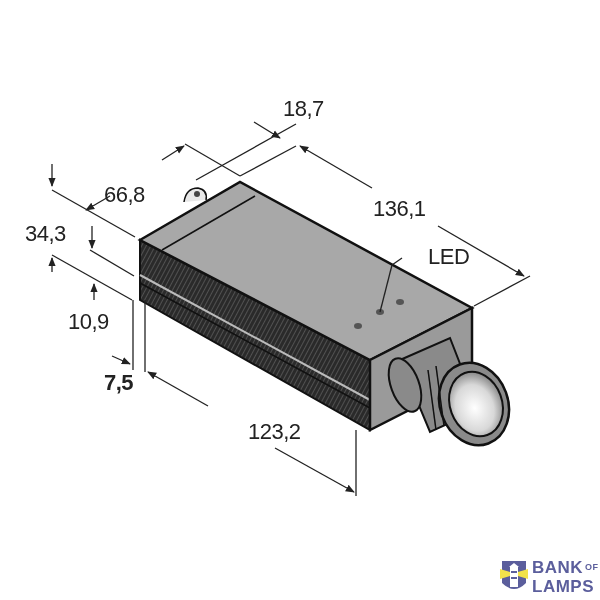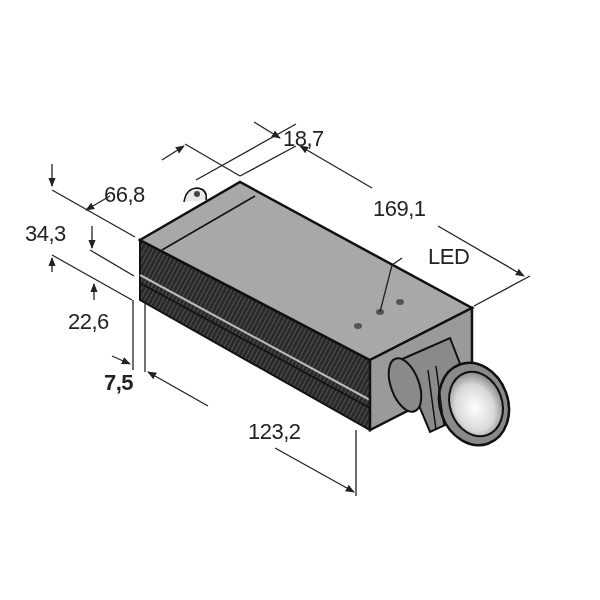--- a/index.html
+++ b/index.html
@@ -93,21 +93,34 @@
       <line x1="148" y1="372" x2="208" y2="406" marker-start="url(#arr)"></line>
       <line x1="275" y1="448" x2="354" y2="492" marker-end="url(#arr)"></line>
       <line x1="356" y1="430" x2="356" y2="496"></line>
 
       <line x1="380" y1="312" x2="392" y2="265"></line>
       <line x1="392" y1="265" x2="402" y2="258"></line>
     </g>
   </svg>
 
   <div class="dim-label" style="left:104px; top:162px;margin-top:20px;">66,8</div>
-  <div class="dim-label" style="left:283px; top:126px;">18,7</div>
-  <div class="dim-label" style="left:373px; top:196px;">169,1</div>
+  <div class="dim-label" style="left:283px; top:96px;">18,7</div>
+  <div class="dim-label" style="left:373px; top:196px;">136,1</div>
   <div class="dim-label" style="left:25px; top:221px;">34,3</div>
-  <div class="dim-label" style="left:68px; top:309px;">22,6</div>
+  <div class="dim-label" style="left:68px; top:309px;">10,9</div>
   <div class="dim-label" style="left:104px; top:370px;font-weight:bold;">7,5</div>
   <div class="dim-label" style="left:210px; top:419px;margin-left:38px;">123,2</div>
   <div class="dim-label" style="left:428px; top:244px;">LED</div>
 
+  <div class="logo">
+    <svg width="28" height="36" viewBox="0 0 28 36" style="position:absolute;left:0;top:2px;">
+      <path d="M2,2 L26,2 L26,24 Q14,36 2,24 Z" fill="#5b5e9c"></path>
+      <path d="M0,10 L10,13 L10,17 L0,20 Z" fill="#f2e24a"></path>
+      <path d="M28,10 L18,13 L18,17 L28,20 Z" fill="#f2e24a"></path>
+      <rect x="10" y="8" width="8" height="20" fill="#ffffff"></rect>
+      <rect x="11" y="12" width="6" height="2" fill="#5b5e9c"></rect>
+      <rect x="11" y="18" width="6" height="2" fill="#5b5e9c"></rect>
+      <path d="M9,8 L14,4 L19,8 Z" fill="#ffffff"></path>
+    </svg>
+    <div class="logo-text" style="top:2px;"><span>BANK</span><span class="logo-of">OF</span></div>
+    <div class="logo-text" style="top:21px;">LAMPS</div>
+  </div>
 </div>
 
 </body></html>

